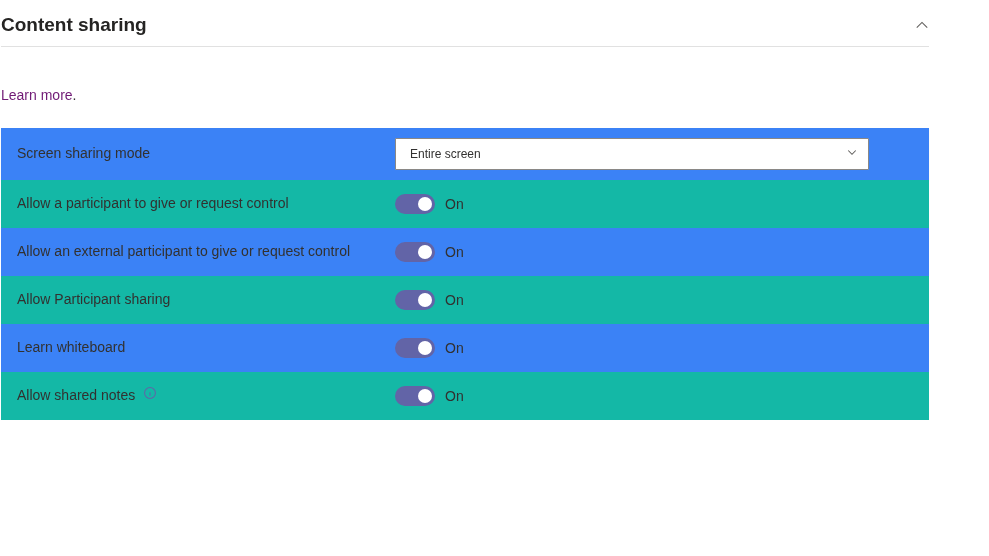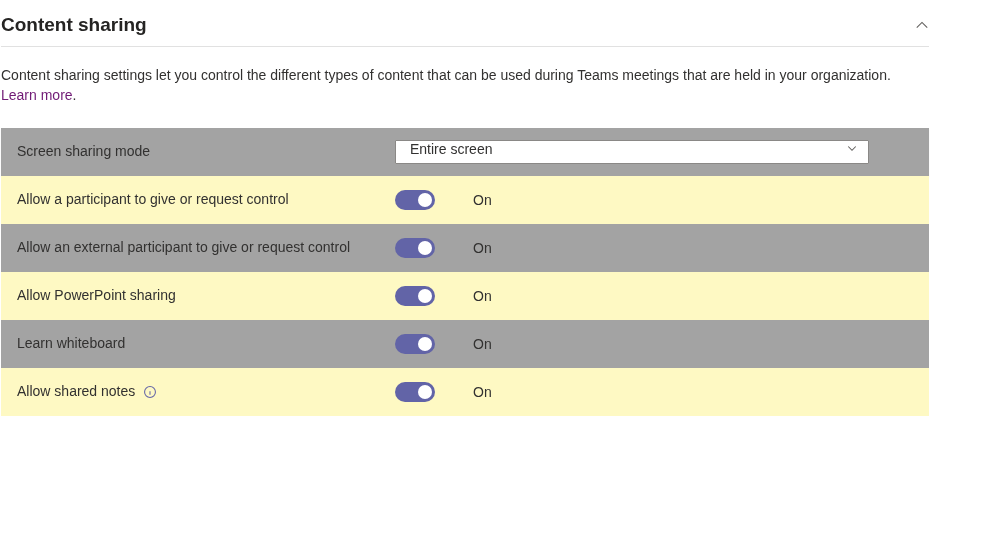--- a/index.html
+++ b/index.html
@@ -43,47 +43,48 @@
 
   .settings-block { margin-top: 22px; }
 
   .row {
     display: flex;
     align-items: center;
     min-height: 48px;
     padding: 10px 0 10px 16px;
   }
   .row:nth-child(even) { background: #fafafa; }
-  .row.stripe { background: #fef9c3; }
-  .row.white { background: #a3a3a3; }
+  .row.stripe { background: #14b8a6; }
+  .row.white { background: #3b82f6; }
   .settings-block { background: transparent; }
 
   .row-label {
     width: 378px;
     padding-right: 24px;
     font-size: 14px;
     color: #323130;
     line-height: 1.4;
   }
   .row-control {
     display: flex;
     align-items: center;
     gap: 10px;
   }
 
   
   .dropdown {
     display: flex;
+    align-items: center;
     justify-content: space-between;
     border: 1px solid #8a8886;
-    height: 24px;
+    height: 32px;
     width: 474px;
     padding: 0 10px 0 14px;
     background: #fff;
-    font-size: 14px;
+    font-size: 12px;
     color: #323130;
     cursor: pointer;
     border-radius: 1px;
   }
   .dropdown .chev-sm svg { width: 12px; height: 12px; stroke:#605e5c; fill:none; stroke-width:1.4;}
 
   
   .toggle {
     width: 40px;
     height: 20px;
@@ -94,30 +95,30 @@
   .toggle.on { background: #6264a7; }
   .toggle .knob {
     position: absolute;
     width: 14px;
     height: 14px;
     background: #fff;
     border-radius: 50%;
     top: 3px;
   }
   .toggle.on .knob { right: 3px; }
-  .toggle-label { font-size: 14px; color:#323130;margin-left:28px; }
+  .toggle-label { font-size: 14px; color:#323130; }
 
   .info-icon {
     display: inline-flex;
     align-items: center;
     margin-left: 8px;
     vertical-align: middle;
   }
   .info-icon svg { width: 14px; height: 14px; stroke:#6264a7; fill:none; stroke-width:1.2; }
-  .label-with-icon { display:flex; align-items:center; }
+  .label-with-icon { display:flex; align-items:flex-start; }
 
   .sep { height: 40px; }
 
   
   .card-first {
     box-shadow: 0 0 0 0 transparent;
   }
 </style>
 </head>
 <body>
@@ -127,21 +128,20 @@
   <div class="section-header">
     <span class="section-title">Content sharing</span>
     <span class="chevron">
       <svg viewBox="0 0 16 16">
           <polyline points="2,11 8,5 14,11"></polyline>
         </svg>
     </span>
   </div>
 
   <div class="section-desc">
-    <span>Content sharing settings let you control the different types of content that can be used during Teams meetings that are held in your organization.</span>
     <br>
     <span class="link">Learn more</span><span>.</span>
   </div>
 
   <div class="settings-block card-first">
 
     <div class="row white" style="box-shadow:0 1px 2px rgba(0,0,0,0.04);">
       <div class="row-label">Screen sharing mode</div>
       <div class="row-control">
         <div class="dropdown">
@@ -169,21 +169,21 @@
       <div class="row-label">Allow an external participant to give or request control</div>
       <div class="row-control">
         <div class="toggle on">
             <div class="knob"></div>
           </div>
         <span class="toggle-label">On</span>
       </div>
     </div>
 
     <div class="row stripe">
-      <div class="row-label">Allow PowerPoint sharing</div>
+      <div class="row-label">Allow Participant sharing</div>
       <div class="row-control">
         <div class="toggle on">
             <div class="knob"></div>
           </div>
         <span class="toggle-label">On</span>
       </div>
     </div>
 
     <div class="row white">
       <div class="row-label">Learn whiteboard</div>

